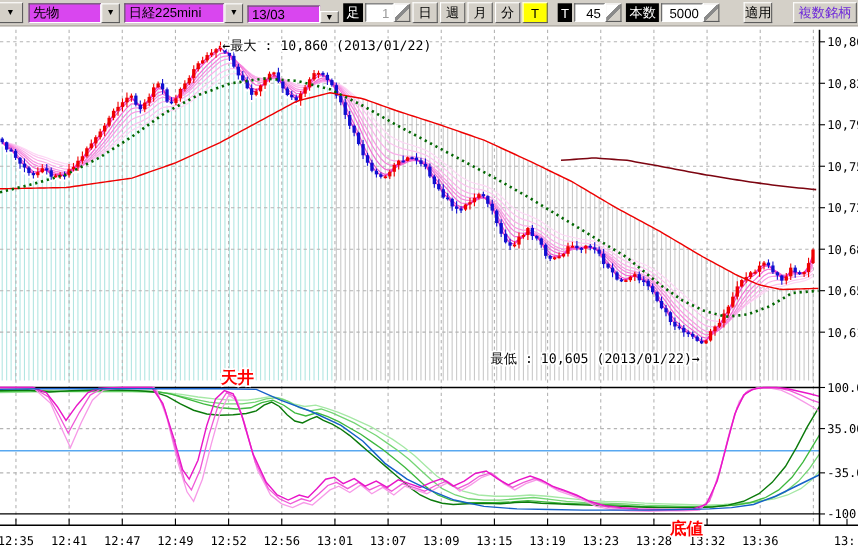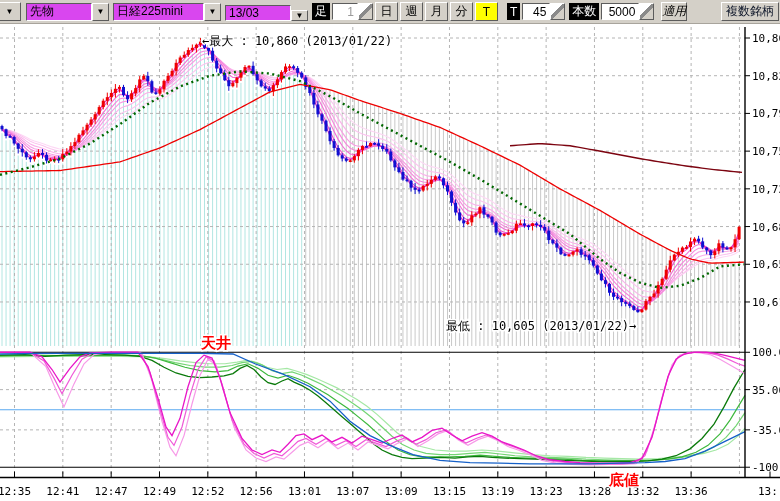--- a/index.html
+++ b/index.html
@@ -18,21 +18,21 @@
   .blkLabel{height:17px;display:flex;align-items:center;background:#000;color:#fff;
             font-size:12px;padding:0 3px;margin-left:4px;}
   .spin{display:flex;height:17px;margin-left:2px;}
   .spin .val{display:flex;align-items:center;justify-content:flex-end;font-size:12px;
              padding:0 3px;background:#fff;border:1px solid;border-color:#5c5c5c #fff #fff #5c5c5c;}
   .spin .knob{width:13px;border:1px solid;border-color:#fff #5c5c5c #5c5c5c #fff;
               background:linear-gradient(135deg,#ffffff 42%,#8a8a8a 42%,#8a8a8a 58%,#d4d0c8 58%);}
   .tbtn{height:17px;min-width:17px;display:flex;align-items:center;justify-content:center;
         font-size:12px;color:#000;padding:0 2px;margin-left:2px;cursor:default;}
   .yellow{background:#ffff00;}
-  .disabledTxt{color:#0f172a;}
+  .disabledTxt{color:#6d28d9;}
   .grayVal{color:#9a9a9a;}
 </style>
 </head>
 <body>
 
 <div class="screen">
 
   <div class="toolbar">
     <div class="tbtn raised" style="width:13px;margin-left:-2px;">
       <span style="font-size:8px;">▼</span>
@@ -62,21 +62,21 @@
     <span class="blkLabel" style="margin-left:9px;">T</span>
     <div class="spin">
       <span class="val" style="width:20px;">45</span>
       <span class="knob"></span>
     </div>
     <span class="blkLabel">本数</span>
     <div class="spin">
       <span class="val" style="width:30px;">5000</span>
       <span class="knob"></span>
     </div>
-    <div class="tbtn raised" style="margin-left:7px;padding:0 0;font-style:italic;">適用</div>
+    <div class="tbtn raised" style="margin-left:22px;padding:0 0;">適用</div>
     <div class="tbtn raised disabledTxt" style="margin-left:auto;margin-right:1px;padding:0 4px;">複数銘柄</div>
   </div>
 
   <svg class="chart" id="chartSvg" width="780" height="501" viewBox="0 0 780 501">
       <g>
         <line x1="2" y1="133.21955063982452" x2="2" y2="346" stroke="#b2e6e2" stroke-width="1"></line>
         <line x1="6.05" y1="140.42052549561365" x2="6.05" y2="346" stroke="#b2e6e2" stroke-width="1"></line>
         <line x1="10.1" y1="139.87786946237262" x2="10.1" y2="346" stroke="#b2e6e2" stroke-width="1"></line>
         <line x1="14.149999999999999" y1="147.45624867133088" x2="14.149999999999999" y2="346" stroke="#b2e6e2" stroke-width="1"></line>
         <line x1="18.2" y1="155.4998145837858" x2="18.2" y2="346" stroke="#b2e6e2" stroke-width="1"></line>

